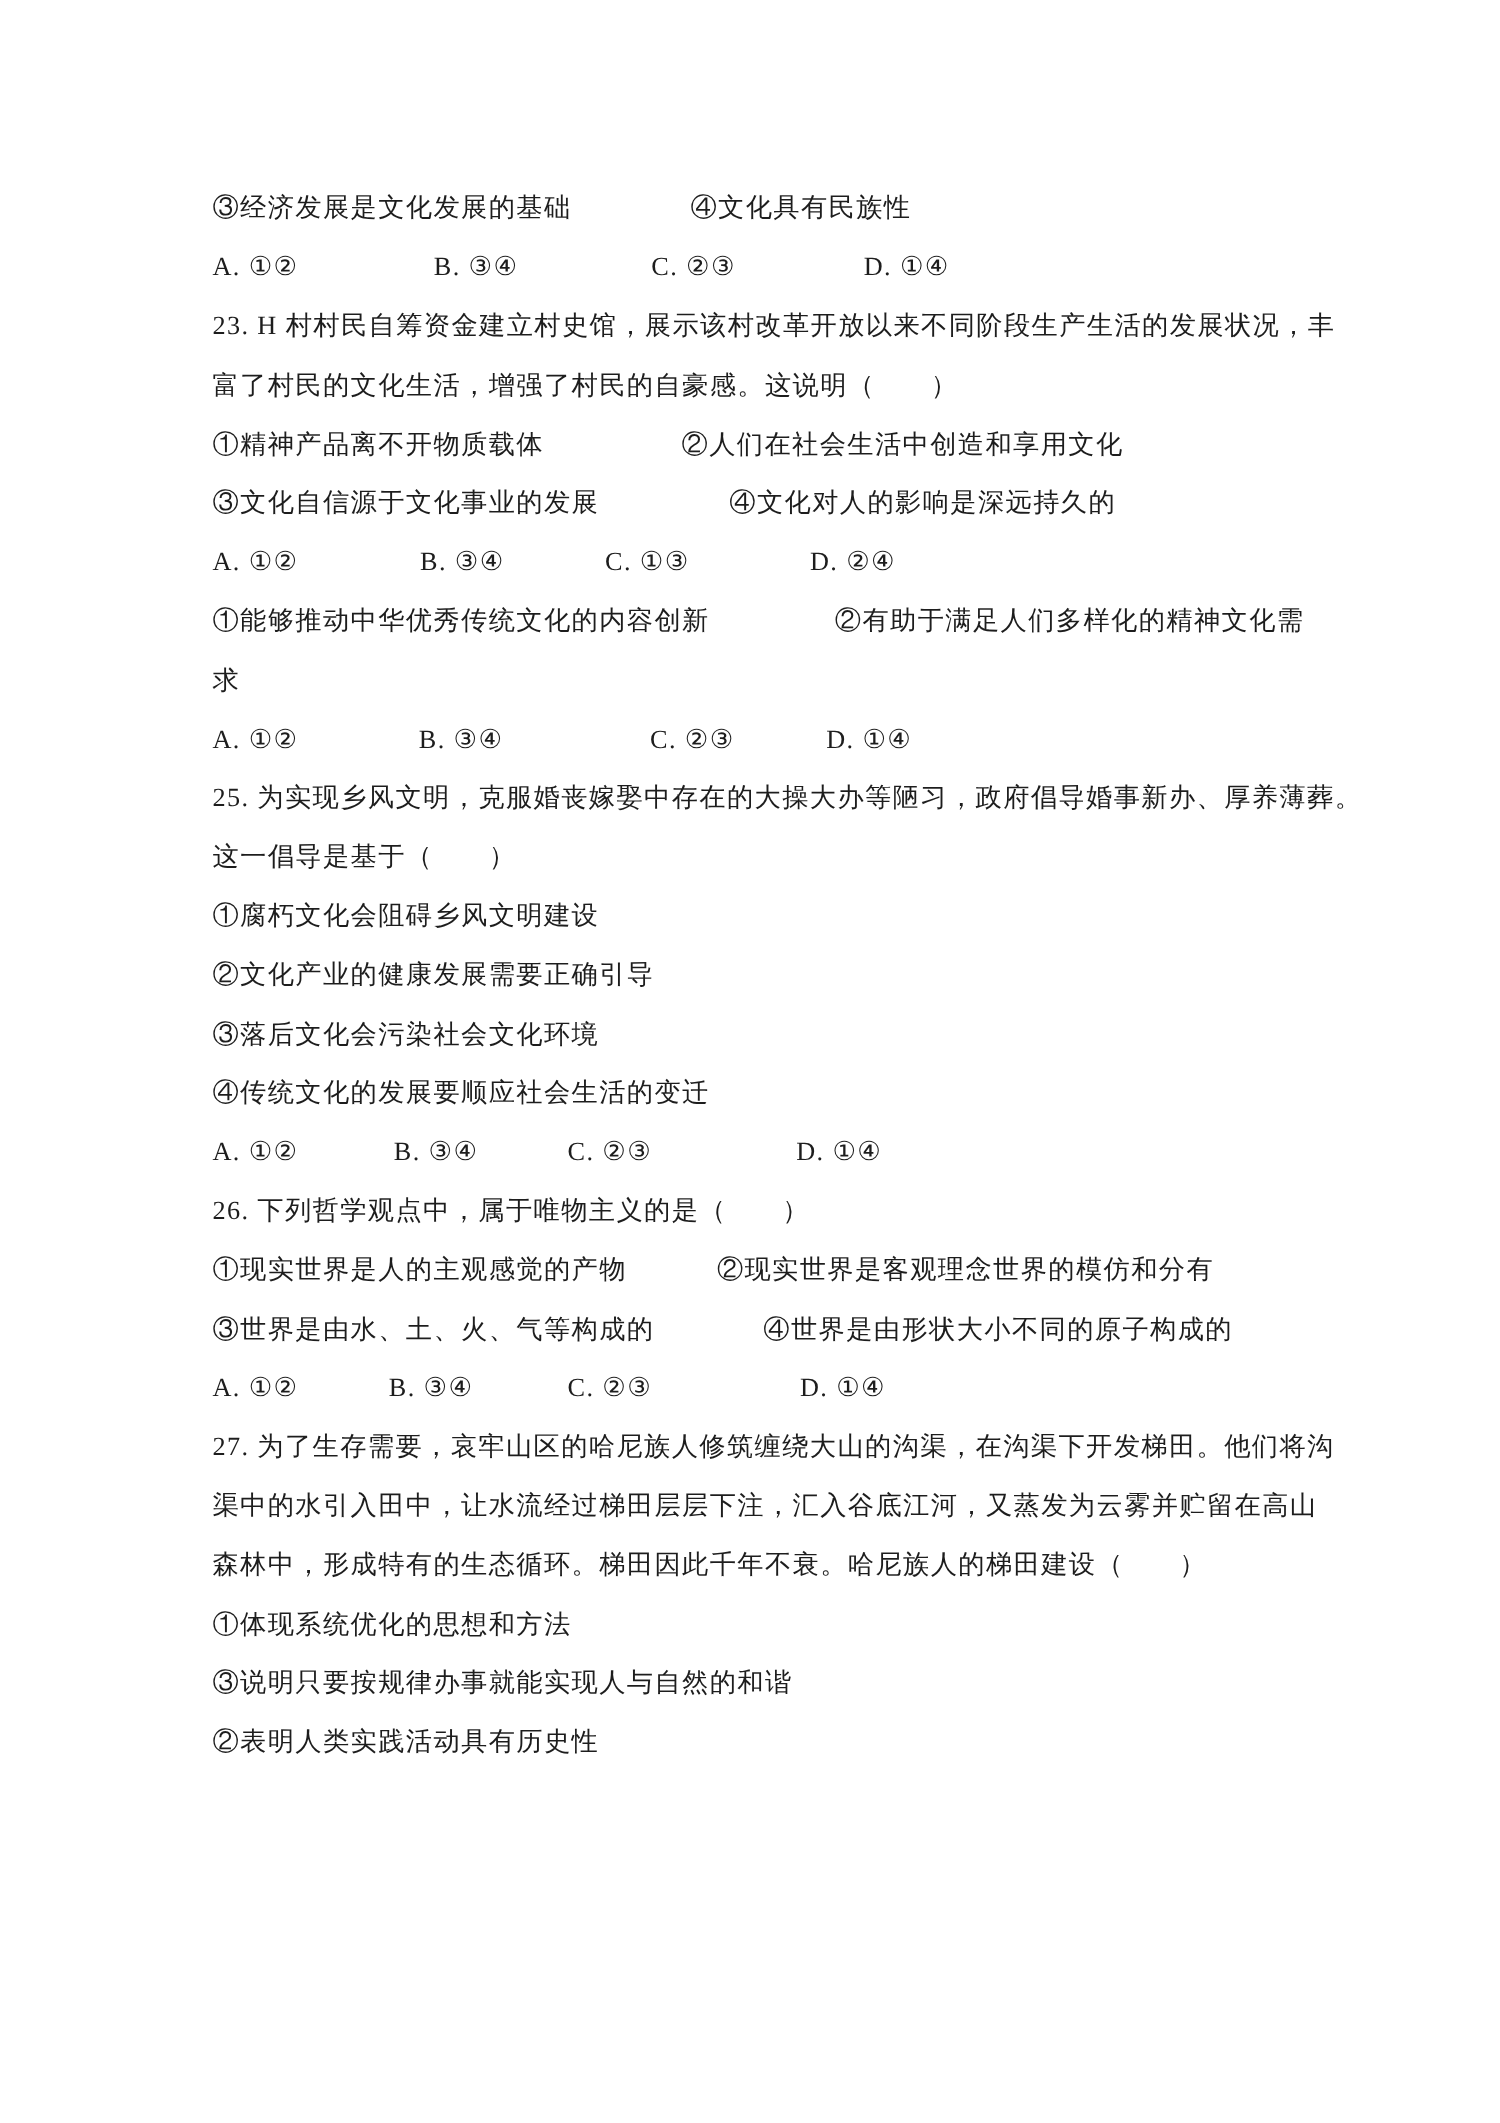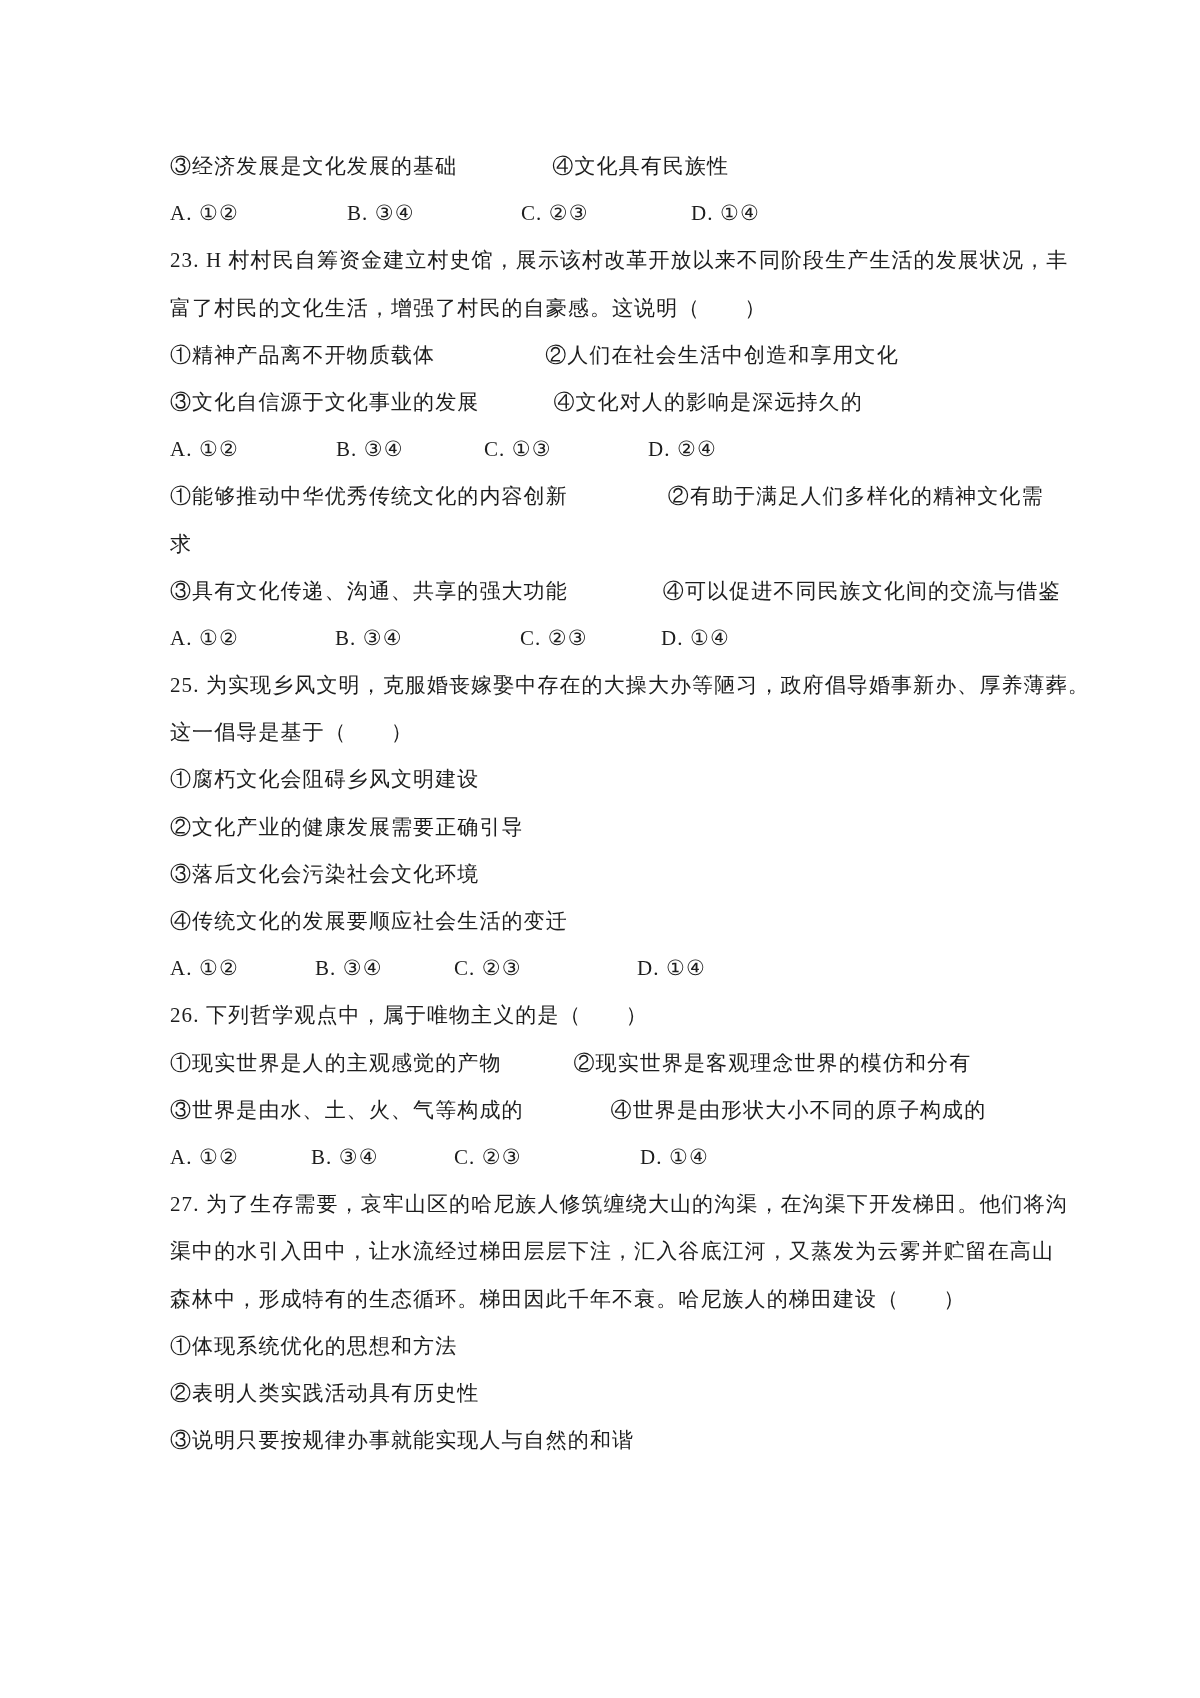--- a/index.html
+++ b/index.html
@@ -21,21 +21,21 @@
   .line {
     height: 47.2px;
     line-height: 47.2px;
     font-size: 21px;
     letter-spacing: 1.1px;
     white-space: nowrap;
   }
   .pair { display: flex; }
   .g72  .right { margin-left: 72px; }
   .g87  .right { margin-left: 87px; text-align: center; }
-  .g90  .right { margin-left: 74px; }
+  .g90  .right { margin-left: 104px; }
   .g95  .right { margin-left: 95px; }
   .g100 .right { margin-left: 100px; }
   .g110 .right { margin-left: 110px; }
   .answers { display: flex; }
   .answers span { display: inline-block; }
   .r1 .c1 { width: 177px; } .r1 .c2 { width: 174px; } .r1 .c3 { width: 170px; }
   .r2 .c1 { width: 166px; } .r2 .c2 { width: 148px; } .r2 .c3 { width: 164px; }
   .r3 .c1 { width: 165px; } .r3 .c2 { width: 185px; } .r3 .c3 { width: 141px; }
   .r4 .c1 { width: 145px; } .r4 .c2 { width: 139px; } .r4 .c3 { width: 183px; }
   .r5 .c1 { width: 141px; } .r5 .c2 { width: 143px; } .r5 .c3 { width: 186px; }
@@ -71,24 +71,20 @@
     <span class="c2">B. ③④</span>
     <span class="c3">C. ①③</span>
     <span class="c4">D. ②④</span>
   </div>
 
   <div class="line pair g100">
     <span class="left">①能够推动中华优秀传统文化的内容创新</span>
     <span class="right">②有助于满足人们多样化的精神文化需</span>
   </div>
   <div class="line">求</div>
-  <div class="line pair g95">
-    <span class="left">③具有文化传递、沟通、共享的强大功能</span>
-    <span class="right">④可以促进不同民族文化间的交流与借鉴</span>
-  </div>
   <div class="line answers r3">
     <span class="c1">A. ①②</span>
     <span class="c2">B. ③④</span>
     <span class="c3">C. ②③</span>
     <span class="c4">D. ①④</span>
   </div>
 
   <div class="line">25. 为实现乡风文明，克服婚丧嫁娶中存在的大操大办等陋习，政府倡导婚事新办、厚养薄葬。</div>
   <div class="line">这一倡导是基于（　　）</div>
   <div class="line">①腐朽文化会阻碍乡风文明建设</div>
@@ -115,16 +111,16 @@
     <span class="c1">A. ①②</span>
     <span class="c2">B. ③④</span>
     <span class="c3">C. ②③</span>
     <span class="c4">D. ①④</span>
   </div>
 
   <div class="line">27. 为了生存需要，哀牢山区的哈尼族人修筑缠绕大山的沟渠，在沟渠下开发梯田。他们将沟</div>
   <div class="line">渠中的水引入田中，让水流经过梯田层层下注，汇入谷底江河，又蒸发为云雾并贮留在高山</div>
   <div class="line">森林中，形成特有的生态循环。梯田因此千年不衰。哈尼族人的梯田建设（　　）</div>
   <div class="line">①体现系统优化的思想和方法</div>
+  <div class="line">③说明只要按规律办事就能实现人与自然的和谐</div>
   <div class="line">②表明人类实践活动具有历史性</div>
-  <div class="line">③说明只要按规律办事就能实现人与自然的和谐</div>
 
 </div>
 
 </body></html>

